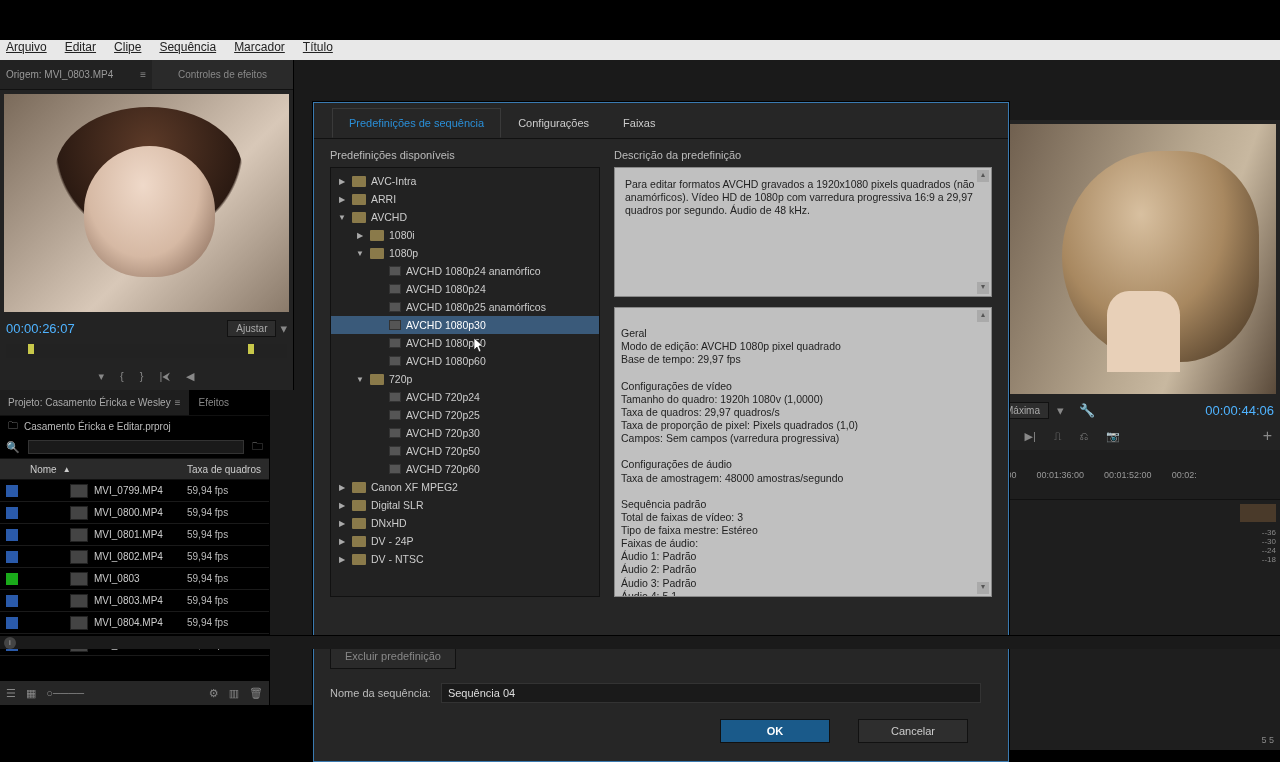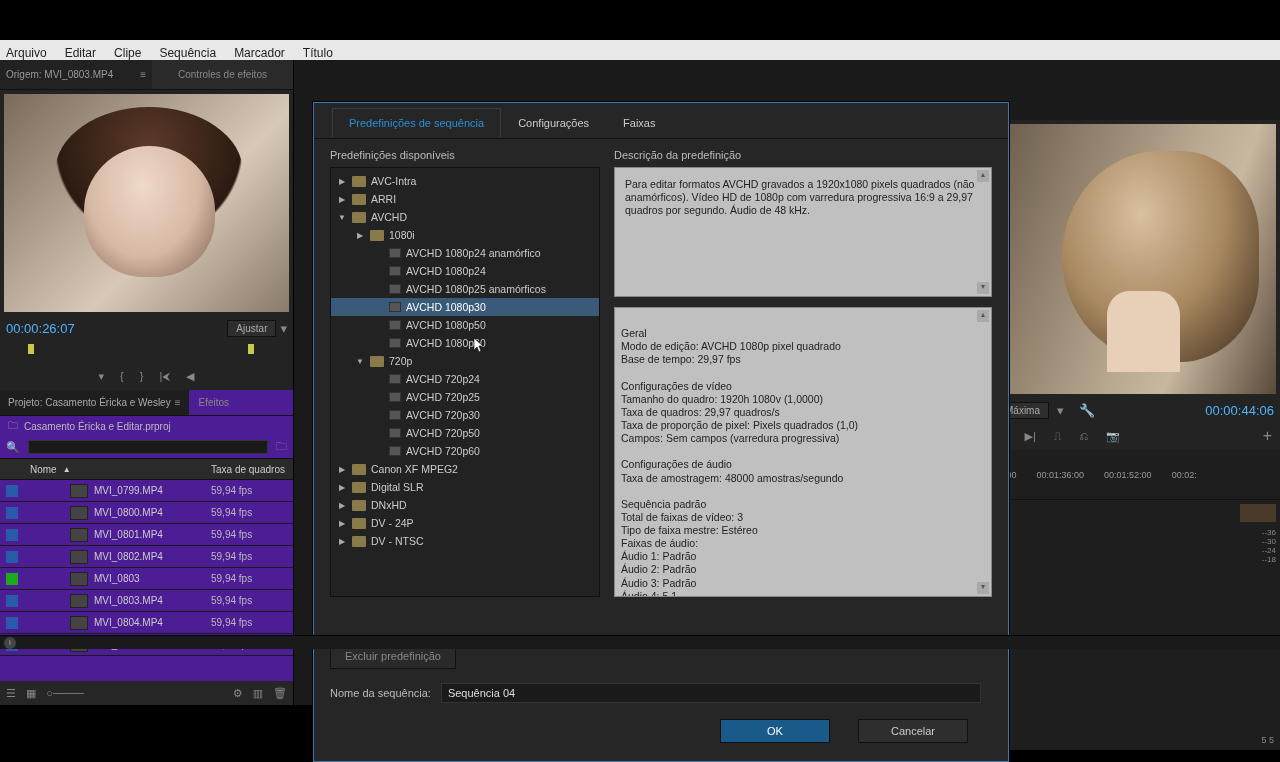--- a/index.html
+++ b/index.html
@@ -2,21 +2,21 @@
 <html><head>
 <meta charset="utf-8">
 <style>
 * { margin: 0; padding: 0; box-sizing: border-box; font-family: "Segoe UI", Tahoma, sans-serif; }
 body { background: #000; width: 1280px; height: 762px; overflow: hidden; position: relative; color: #ccc; font-size: 11px; }
 
 
 .topbar-spacer { height: 40px; background: #000; }
 
 
-.menubar { height: 20px; background: #e8e8e8; display: flex; align-items: flex-end; padding: 0 6px; color: #222; font-size: 12px; }
+.menubar { height: 20px; background: #e8e8e8; display: flex; align-items: flex-start; padding: 0 6px; color: #222; font-size: 12px; text-decoration: underline; }
 .menubar span { margin-right: 18px; cursor: default; }
 
 
 .app { position: relative; height: 645px; background: #1a1a1a; }
 
 
 .upper { display: flex; height: 330px; }
 .panel-source { width: 154px; background: #232323; border-right: 1px solid #000; display: flex; flex-direction: column; }
 .panel-source-head { height: 30px; background: #222; display: flex; align-items: center; padding: 0 6px; font-size: 10px; color: #999; border-bottom: 1px solid #111; }
 .panel-source-head .hmenu { margin-left: auto; color: #888; }
@@ -44,21 +44,21 @@
 .prog-tc { height:24px; display:flex; align-items:center; padding:0 6px; font-size:13px; }
 .prog-tc .max { color:#aaa; font-size:10px; background:#2e2e2e; padding:2px 8px; border:1px solid #111; }
 .prog-tc .chev { margin: 0 8px; color:#888; }
 .prog-tc .wrench { color:#aaa; margin-right:auto; margin-left:8px; }
 .prog-tc .time { color:#4fb3ff; margin-left:auto; }
 .prog-btns { height:28px; display:flex; align-items:center; gap:18px; padding:0 8px; color:#888; }
 .prog-btns .add { margin-left:auto; font-size:16px; }
 
 
 .lower { display: flex; height: 315px; }
-.project { width: 294px; background: #4c1d95; border-right:1px solid #000; display:flex; flex-direction:column; }
+.project { width: 270px; background: #000000; border-right:1px solid #000; display:flex; flex-direction:column; }
 .proj-tabs { height:26px; display:flex; align-items:center; border-bottom:1px solid #111; font-size:10px; color:#aaa; }
 .proj-tabs .t1 { padding:0 8px; background:#1e1e1e; height:100%; display:flex; align-items:center; }
 .proj-tabs .hm { margin-left:4px; color:#888; }
 .proj-tabs .t2 { padding:0 10px; color:#888; }
 .proj-path { height:20px; display:flex; align-items:center; padding:0 8px; font-size:10px; color:#bbb; }
 .proj-path .bin { margin-right:6px; }
 .proj-search { height:22px; display:flex; align-items:center; padding:0 6px; gap:8px; }
 .proj-search .mag { color:#888; }
 .proj-search .inbox { flex:1; height:14px; background:#1a1a1a; border:1px solid #333; }
 .proj-search .folder { color:#888; }
@@ -115,21 +115,21 @@
 
 .dlg-delete { padding:0 16px; margin-top:4px; }
 .dlg-delete button { background:#2a2a2a; border:1px solid #111; color:#888; font-size:11px; padding:6px 14px; cursor:pointer; }
 
 .dlg-name { display:flex; align-items:center; padding:14px 16px 6px; gap:10px; font-size:11px; }
 .dlg-name label { color:#bbb; }
 .dlg-name input { flex:1; background:#1a1a1a; border:1px solid #333; color:#ddd; padding:3px 6px; font-size:11px; max-width:540px; }
 
 .dlg-foot { display:flex; justify-content:flex-end; gap:28px; padding:10px 40px 18px; }
 .dlg-foot button { width:110px; padding:5px 0; font-size:11px; border:1px solid #111; cursor:pointer; }
-.btn-ok { background:#1a5a8a; color:#fff; }
+.btn-ok { background:#1a5a8a; color:#fff;font-weight:bold; }
 .btn-cancel { background:#2e2e2e; color:#ccc; }
 
 
 .cursor { position:absolute; left:474px; top:338px; width:12px; height:16px; pointer-events:none; z-index:999; }
 .cursor svg { width:100%; height:100%; }
 
 .bottombar { position:absolute; left:0; bottom:56px; height:14px; width:1280px; background:#1a1a1a; border-top:1px solid #000; }
 .info-ico { position:absolute; left:4px; top:1px; width:12px; height:12px; border-radius:50%; background:#444; color:#aaa; font-size:8px; text-align:center; line-height:12px; }
 </style>
 </head>
@@ -339,20 +339,25 @@
             </div>
             <div class="tree-row indent0">
               <span class="arrow open"></span>
               <span class="folder-ico"></span>
               <span>AVCHD</span>
             </div>
             <div class="tree-row indent1">
               <span class="arrow closed"></span>
               <span class="folder-ico"></span>
               <span>1080i</span>
+            </div>
+            <div class="tree-row indent1">
+              <span class="arrow open"></span>
+              <span class="folder-ico"></span>
+              <span>1080p</span>
             </div>
             <div class="tree-row indent2">
               <span class="arrow none"></span>
               <span class="preset-ico"></span>
               <span>AVCHD 1080p24 anamórfico</span>
             </div>
             <div class="tree-row indent2">
               <span class="arrow none"></span>
               <span class="preset-ico"></span>
               <span>AVCHD 1080p24</span>

